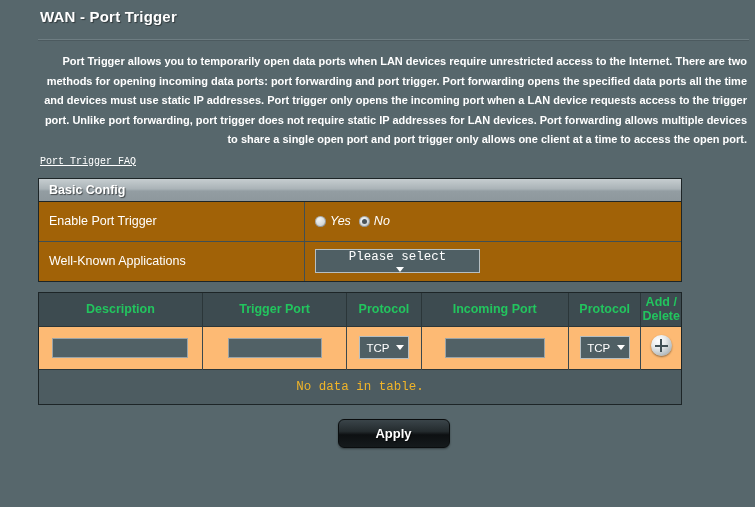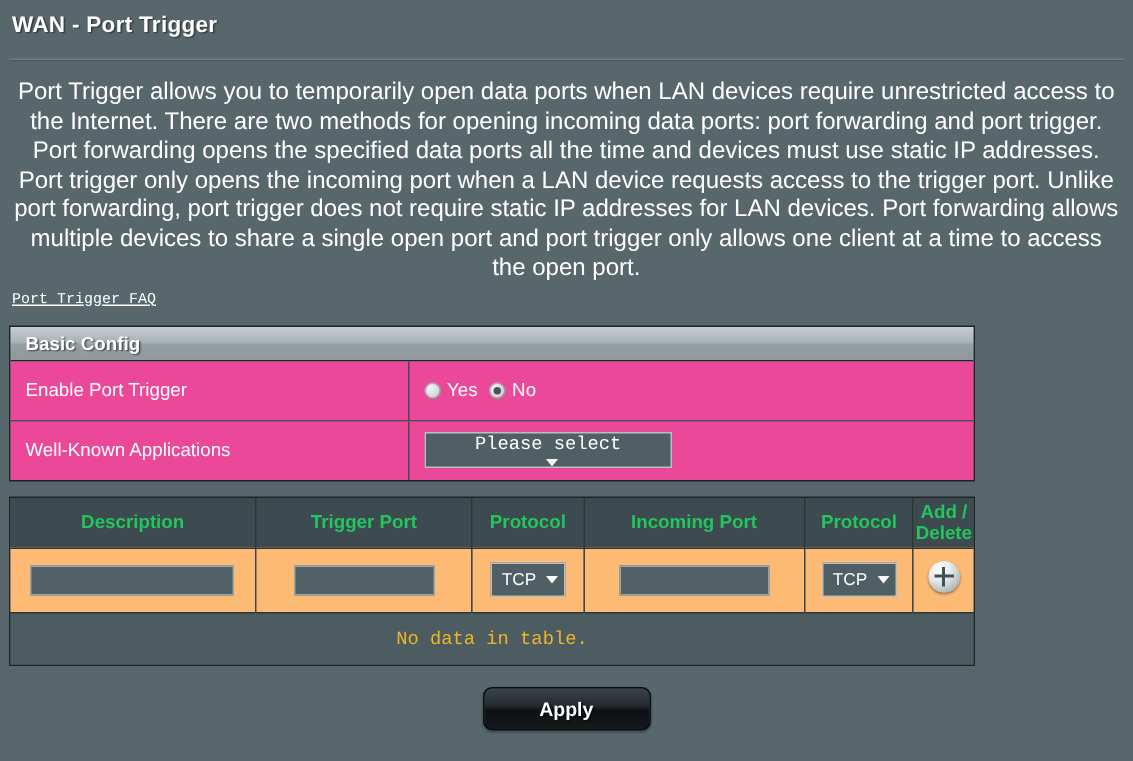--- a/index.html
+++ b/index.html
@@ -12,20 +12,21 @@
     background: #57676c;
     font-family: "Liberation Sans", sans-serif;
     color: #ffffff;
     overflow: hidden;
   }
   .page {
     position: relative;
     width: 755px;
     height: 507px;
     box-sizing: border-box;
+    padding-left: 32px;
   }
 
   
   .page-title {
     font-size: 15px;
     font-weight: bold;
     color: #ffffff;
     padding: 8px 0 0 8px;
     letter-spacing: 0.2px;
     text-shadow: 1px 1px 1px rgba(0,0,0,.45);
@@ -33,24 +34,25 @@
   .title-rule {
     margin: 14px 6px 0 6px;
     height: 1px;
     background: #6e7d82;
     border-bottom: 1px solid #4c5a5f;
   }
 
   
   .desc {
     margin: 11px 8px 0 8px;
-    font-size: 16px;
+    font-size: 11px;
     line-height: 19.5px;
     color: #ffffff;
-    text-align: center;
+    text-align: right;
+    font-weight: bold;
   }
   .faq-link {
     display: inline-block;
     margin: 2px 0 0 8px;
     font-family: "Liberation Mono", "DejaVu Sans Mono", monospace;
     font-size: 10px;
     color: #ffffff;
     text-decoration: underline;
     cursor: pointer;
   }
@@ -73,21 +75,21 @@
     font-weight: bold;
     padding-left: 10px;
     box-sizing: border-box;
     text-shadow: 1px 1px 1px rgba(0,0,0,.55);
   }
 
   
   .cfg-row {
     display: flex;
     border-bottom: 1px solid #404f54;
-    background: #ec4899;
+    background: #a16207;
     min-height: 39px;
   }
   .cfg-row.last { border-bottom: none; }
   .cfg-label {
     width: 266px;
     flex: 0 0 266px;
     box-sizing: border-box;
     padding-left: 10px;
     font-size: 12.5px;
     color: #ffffff;
@@ -99,21 +101,21 @@
   .cfg-value {
     flex: 1 1 auto;
     box-sizing: border-box;
     padding-left: 10px;
     display: flex;
     align-items: center;
     align-self: stretch;
   }
 
   
-  .radio-group { display: flex; align-items: center; gap: 8px; }
+  .radio-group { display: flex; align-items: center; gap: 8px; font-style: italic; }
   .radio-opt { display: flex; align-items: center; gap: 4px; cursor: pointer; }
   .radio-dot {
     width: 11px;
     height: 11px;
     border-radius: 50%;
     background: radial-gradient(circle at 35% 30%, #f2f4f4 0%, #d6dadb 55%, #a9b0b2 100%);
     box-shadow: inset 0 0 0 1px rgba(0,0,0,.25);
     position: relative;
     display: inline-block;
   }

